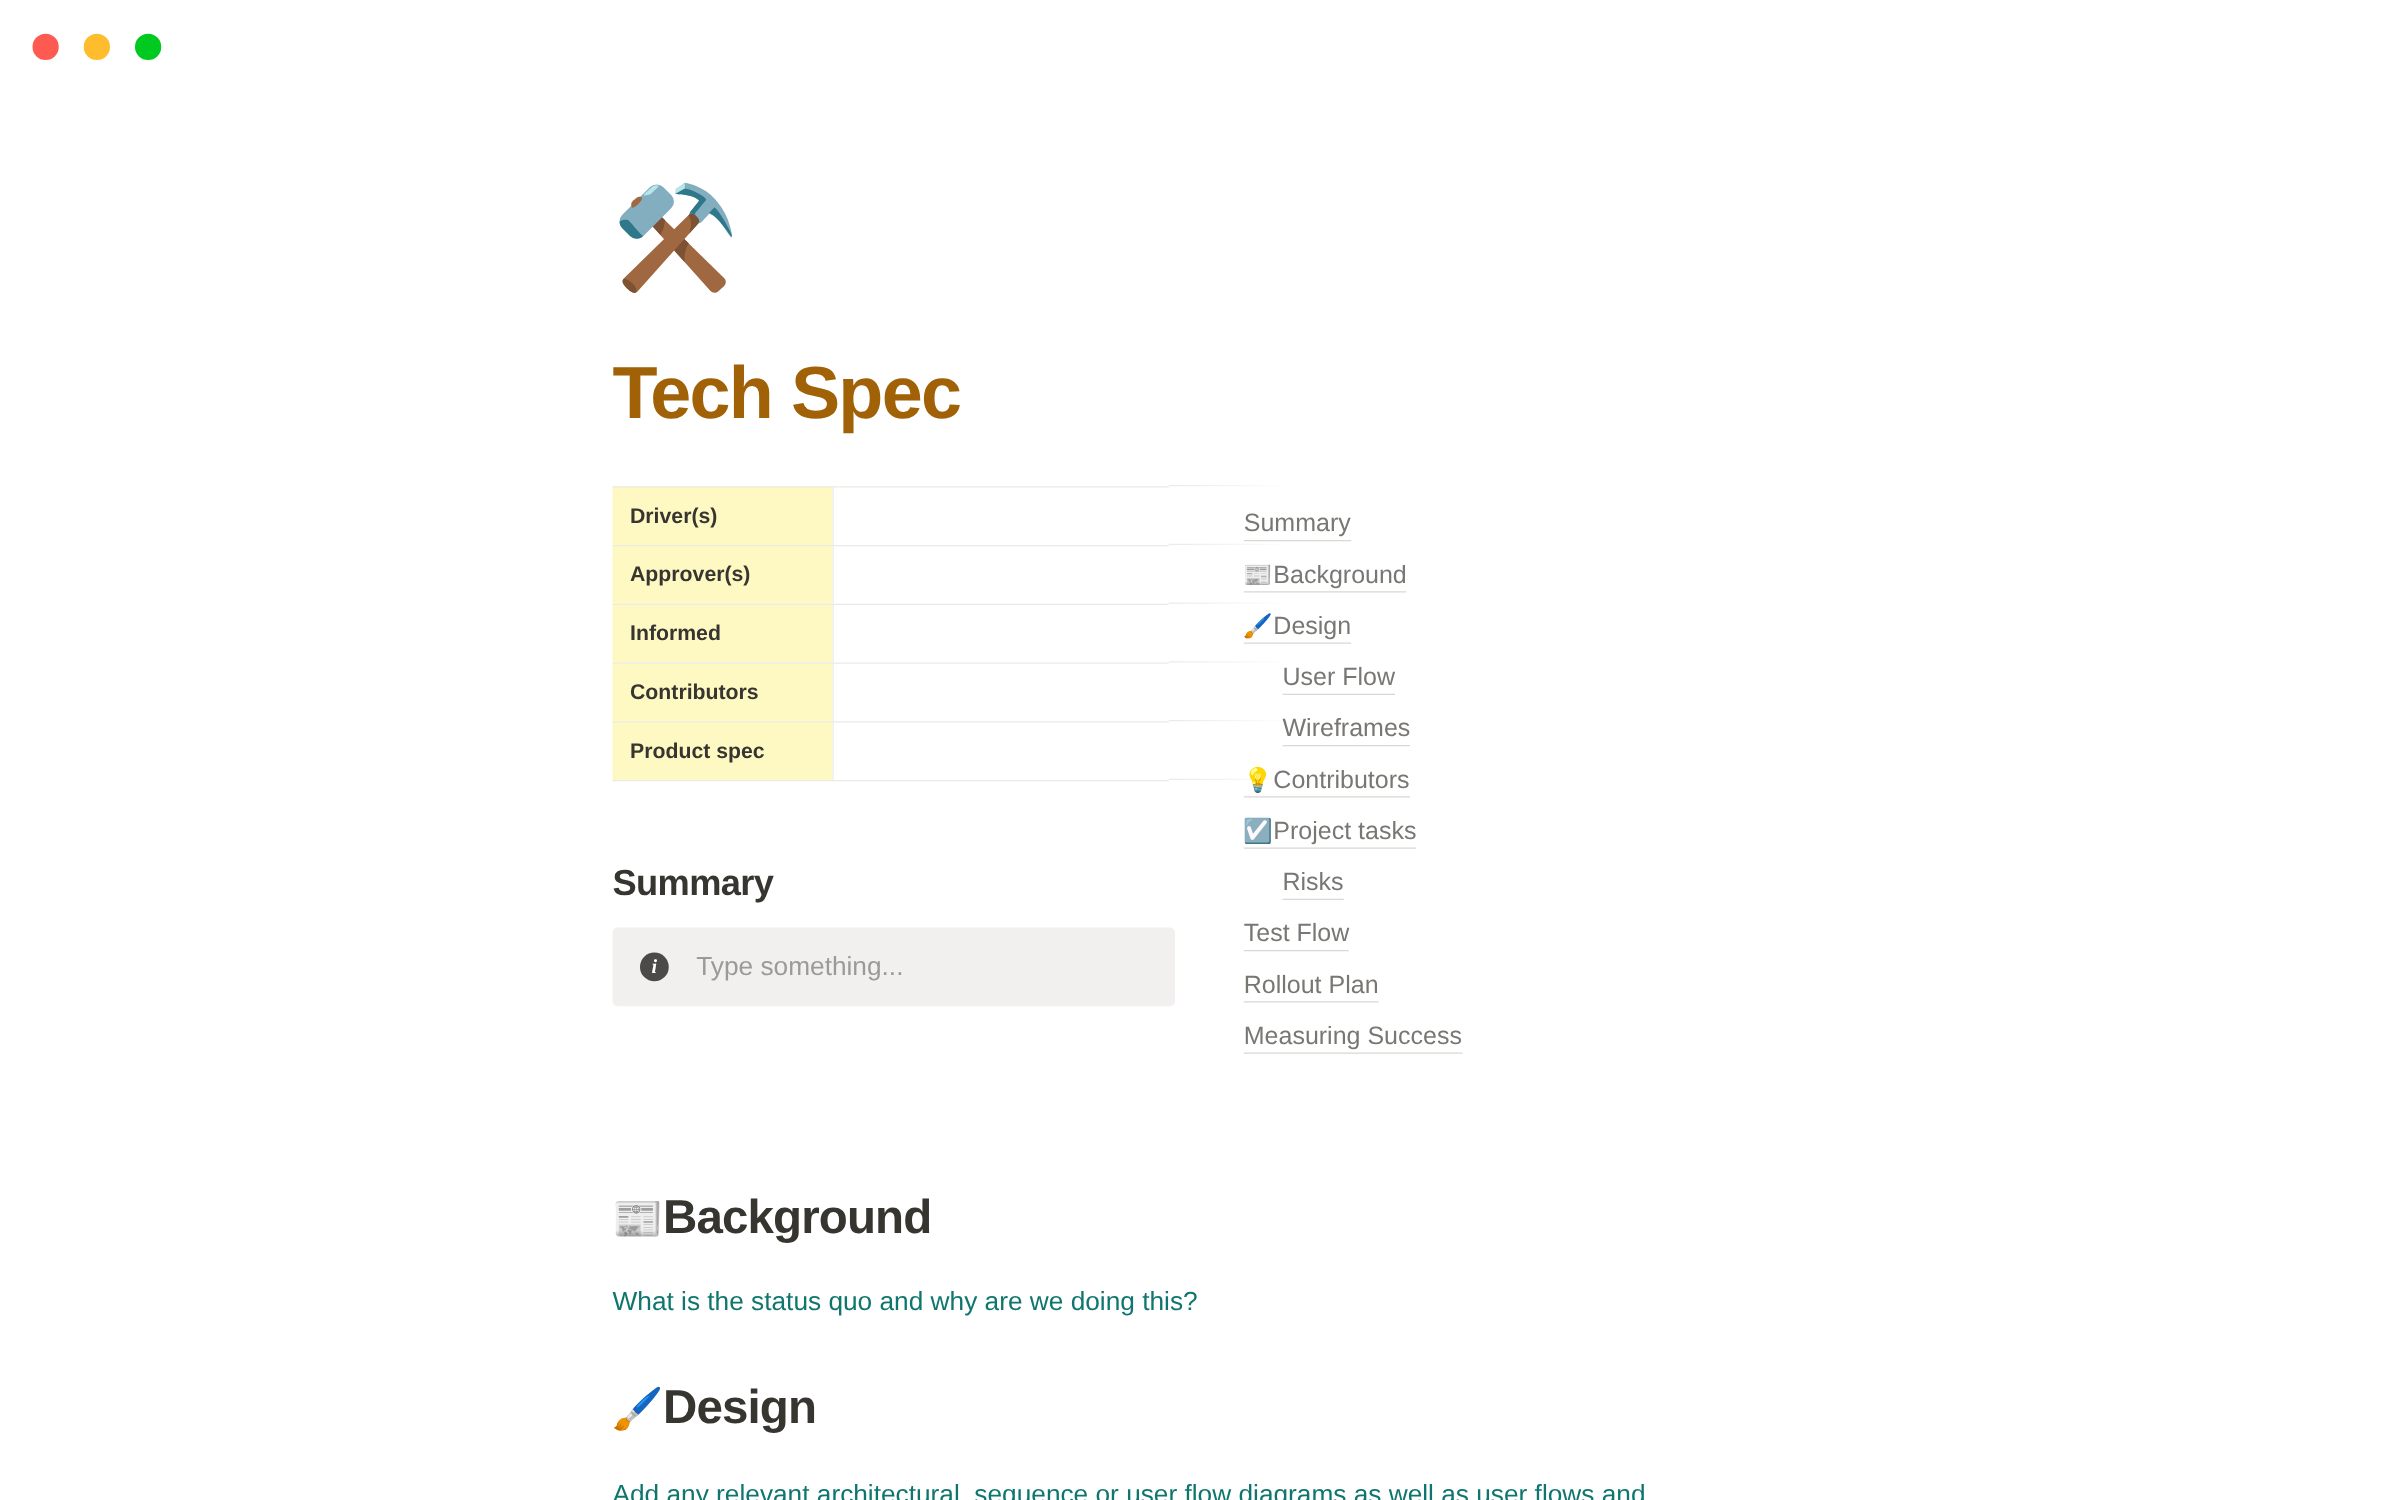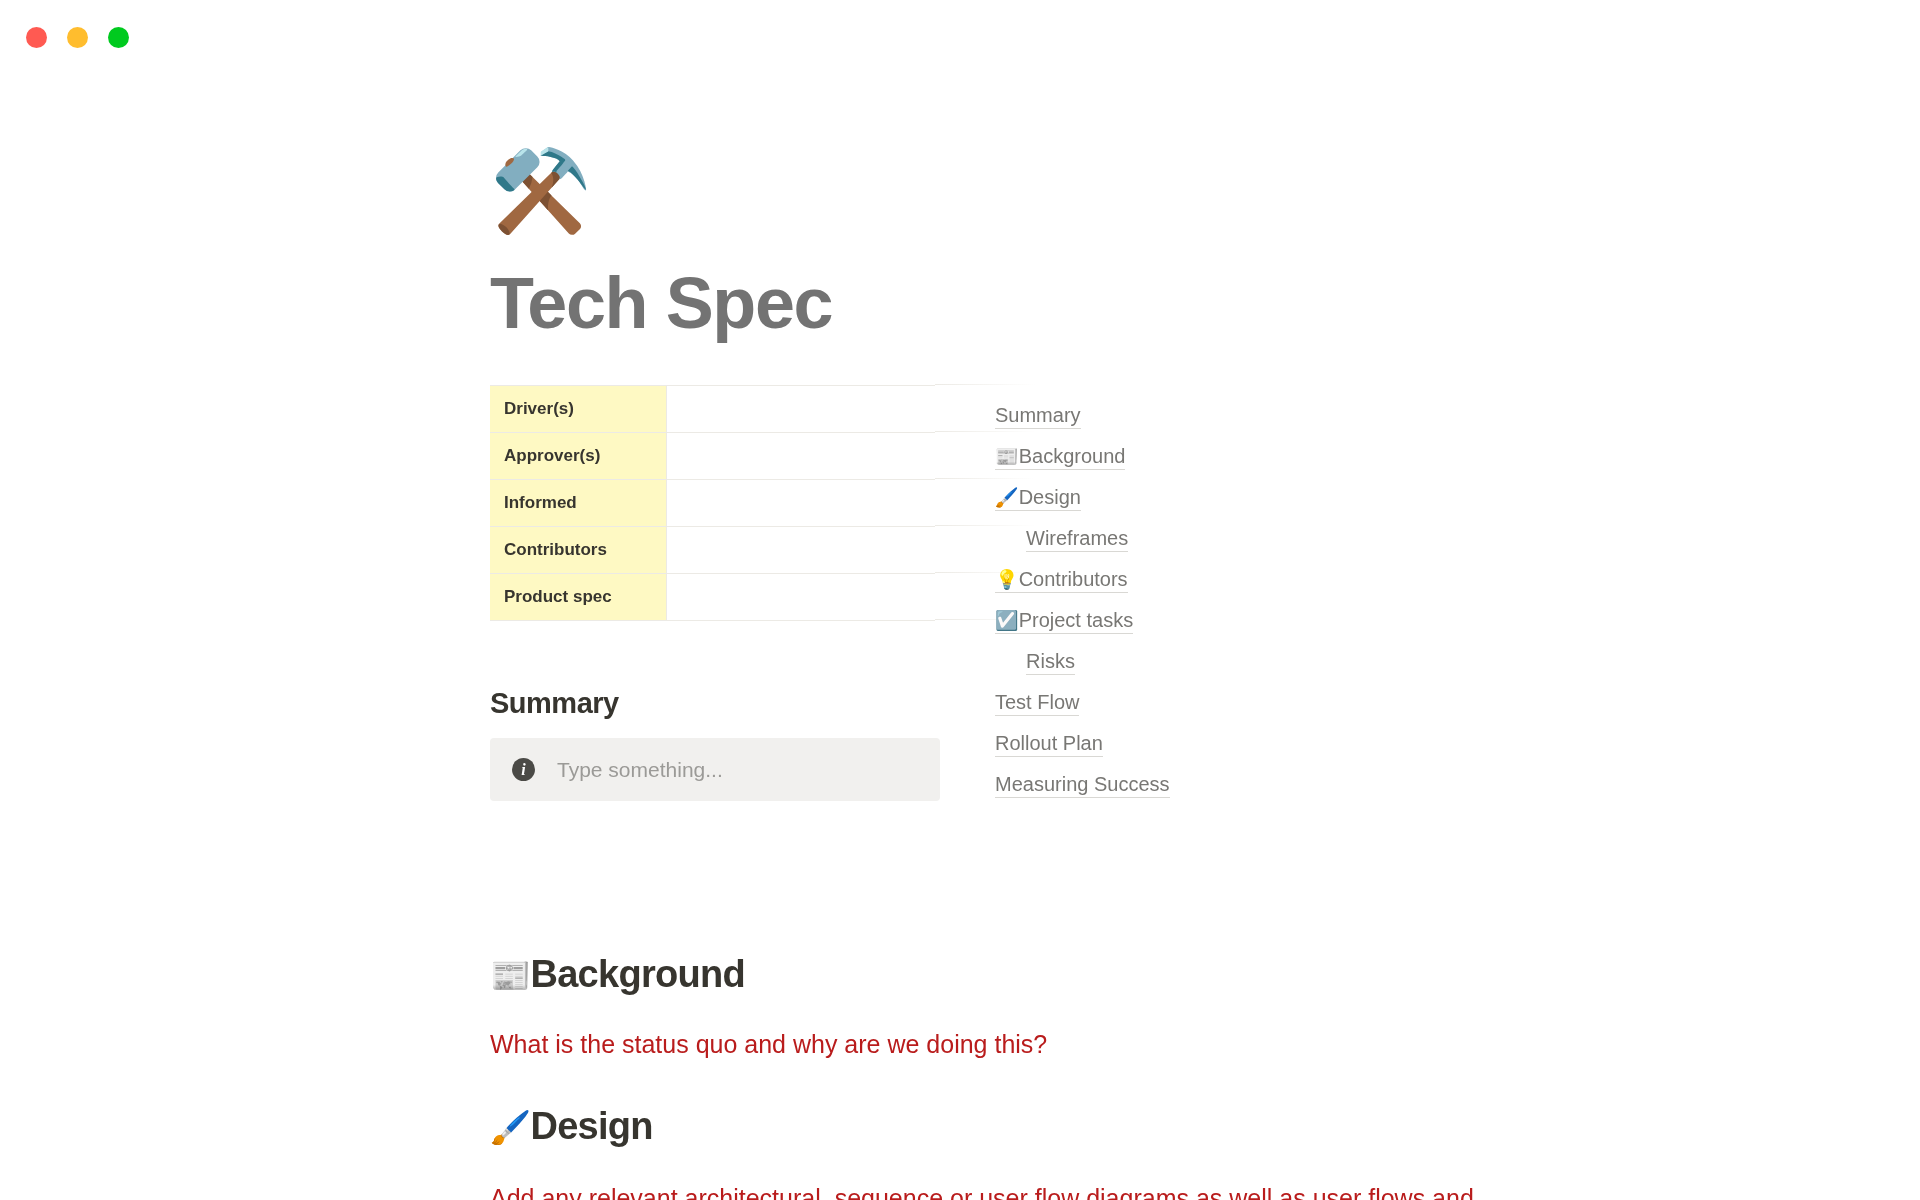--- a/index.html
+++ b/index.html
@@ -58,24 +58,24 @@
     font-size: 82px;
     line-height: 1;
     height: 108px;
     display: block;
     letter-spacing: 0;
     user-select: none;
   }
 
   
   .doc-title {
-    margin-top: 6px;
-    font-size: 72px;
-    font-weight: bold;
-    color: #737373;
+    margin-top: 24px;
+    font-size: 59px;
+    font-weight: bold;
+    color: #a16207;
     letter-spacing: -1.4px;
     line-height: 1.1;
   }
 
   
   .cols {
     position: relative;
     margin-top: 42px;
     height: 430px;
   }
@@ -209,22 +209,22 @@
     letter-spacing: -0.7px;
     line-height: 1.2;
     display: flex;
     align-items: baseline;
   }
   .h1 .sec-emoji {
     font-size: 33px;
     line-height: 1;
   }
   .body-text {
-    font-size: 25px;
-    color: #b91c1c;
+    font-size: 21px;
+    color: #0f766e;
     line-height: 1.5;
   }
 
   .sec-background { position: absolute; left: 490px; top: 878px; width: 1280px; }
   .sec-background .body-text { margin-top: 28px; }
   .sec-design     { position: absolute; left: 490px; top: 1030px; width: 1180px; }
   .sec-design .body-text { margin-top: 30px; }
 </style>
 </head>
 <body>
@@ -286,20 +286,21 @@
         <div class="callout">
           <span class="info-icon">i</span>
           <span class="callout-placeholder">Type something...</span>
         </div>
       </div>
 
       <nav class="toc">
         <a class="toc-item"><span class="toc-link"><span class="toc-emoji"></span><span>Summary</span></span></a>
         <a class="toc-item"><span class="toc-link"><span class="toc-emoji">📰</span><span>Background</span></span></a>
         <a class="toc-item"><span class="toc-link"><span class="toc-emoji">🖌️</span><span>Design</span></span></a>
+        <a class="toc-item lvl2"><span class="toc-link"><span class="toc-emoji"></span><span>User Flow</span></span></a>
         <a class="toc-item lvl2"><span class="toc-link"><span class="toc-emoji"></span><span>Wireframes</span></span></a>
         <a class="toc-item"><span class="toc-link"><span class="toc-emoji">💡</span><span>Contributors</span></span></a>
         <a class="toc-item"><span class="toc-link"><span class="toc-emoji">☑️</span><span>Project tasks</span></span></a>
         <a class="toc-item lvl2"><span class="toc-link"><span class="toc-emoji"></span><span>Risks</span></span></a>
         <a class="toc-item"><span class="toc-link"><span class="toc-emoji"></span><span>Test Flow</span></span></a>
         <a class="toc-item"><span class="toc-link"><span class="toc-emoji"></span><span>Rollout Plan</span></span></a>
         <a class="toc-item"><span class="toc-link"><span class="toc-emoji"></span><span>Measuring Success</span></span></a>
       </nav>
 
     </div>

